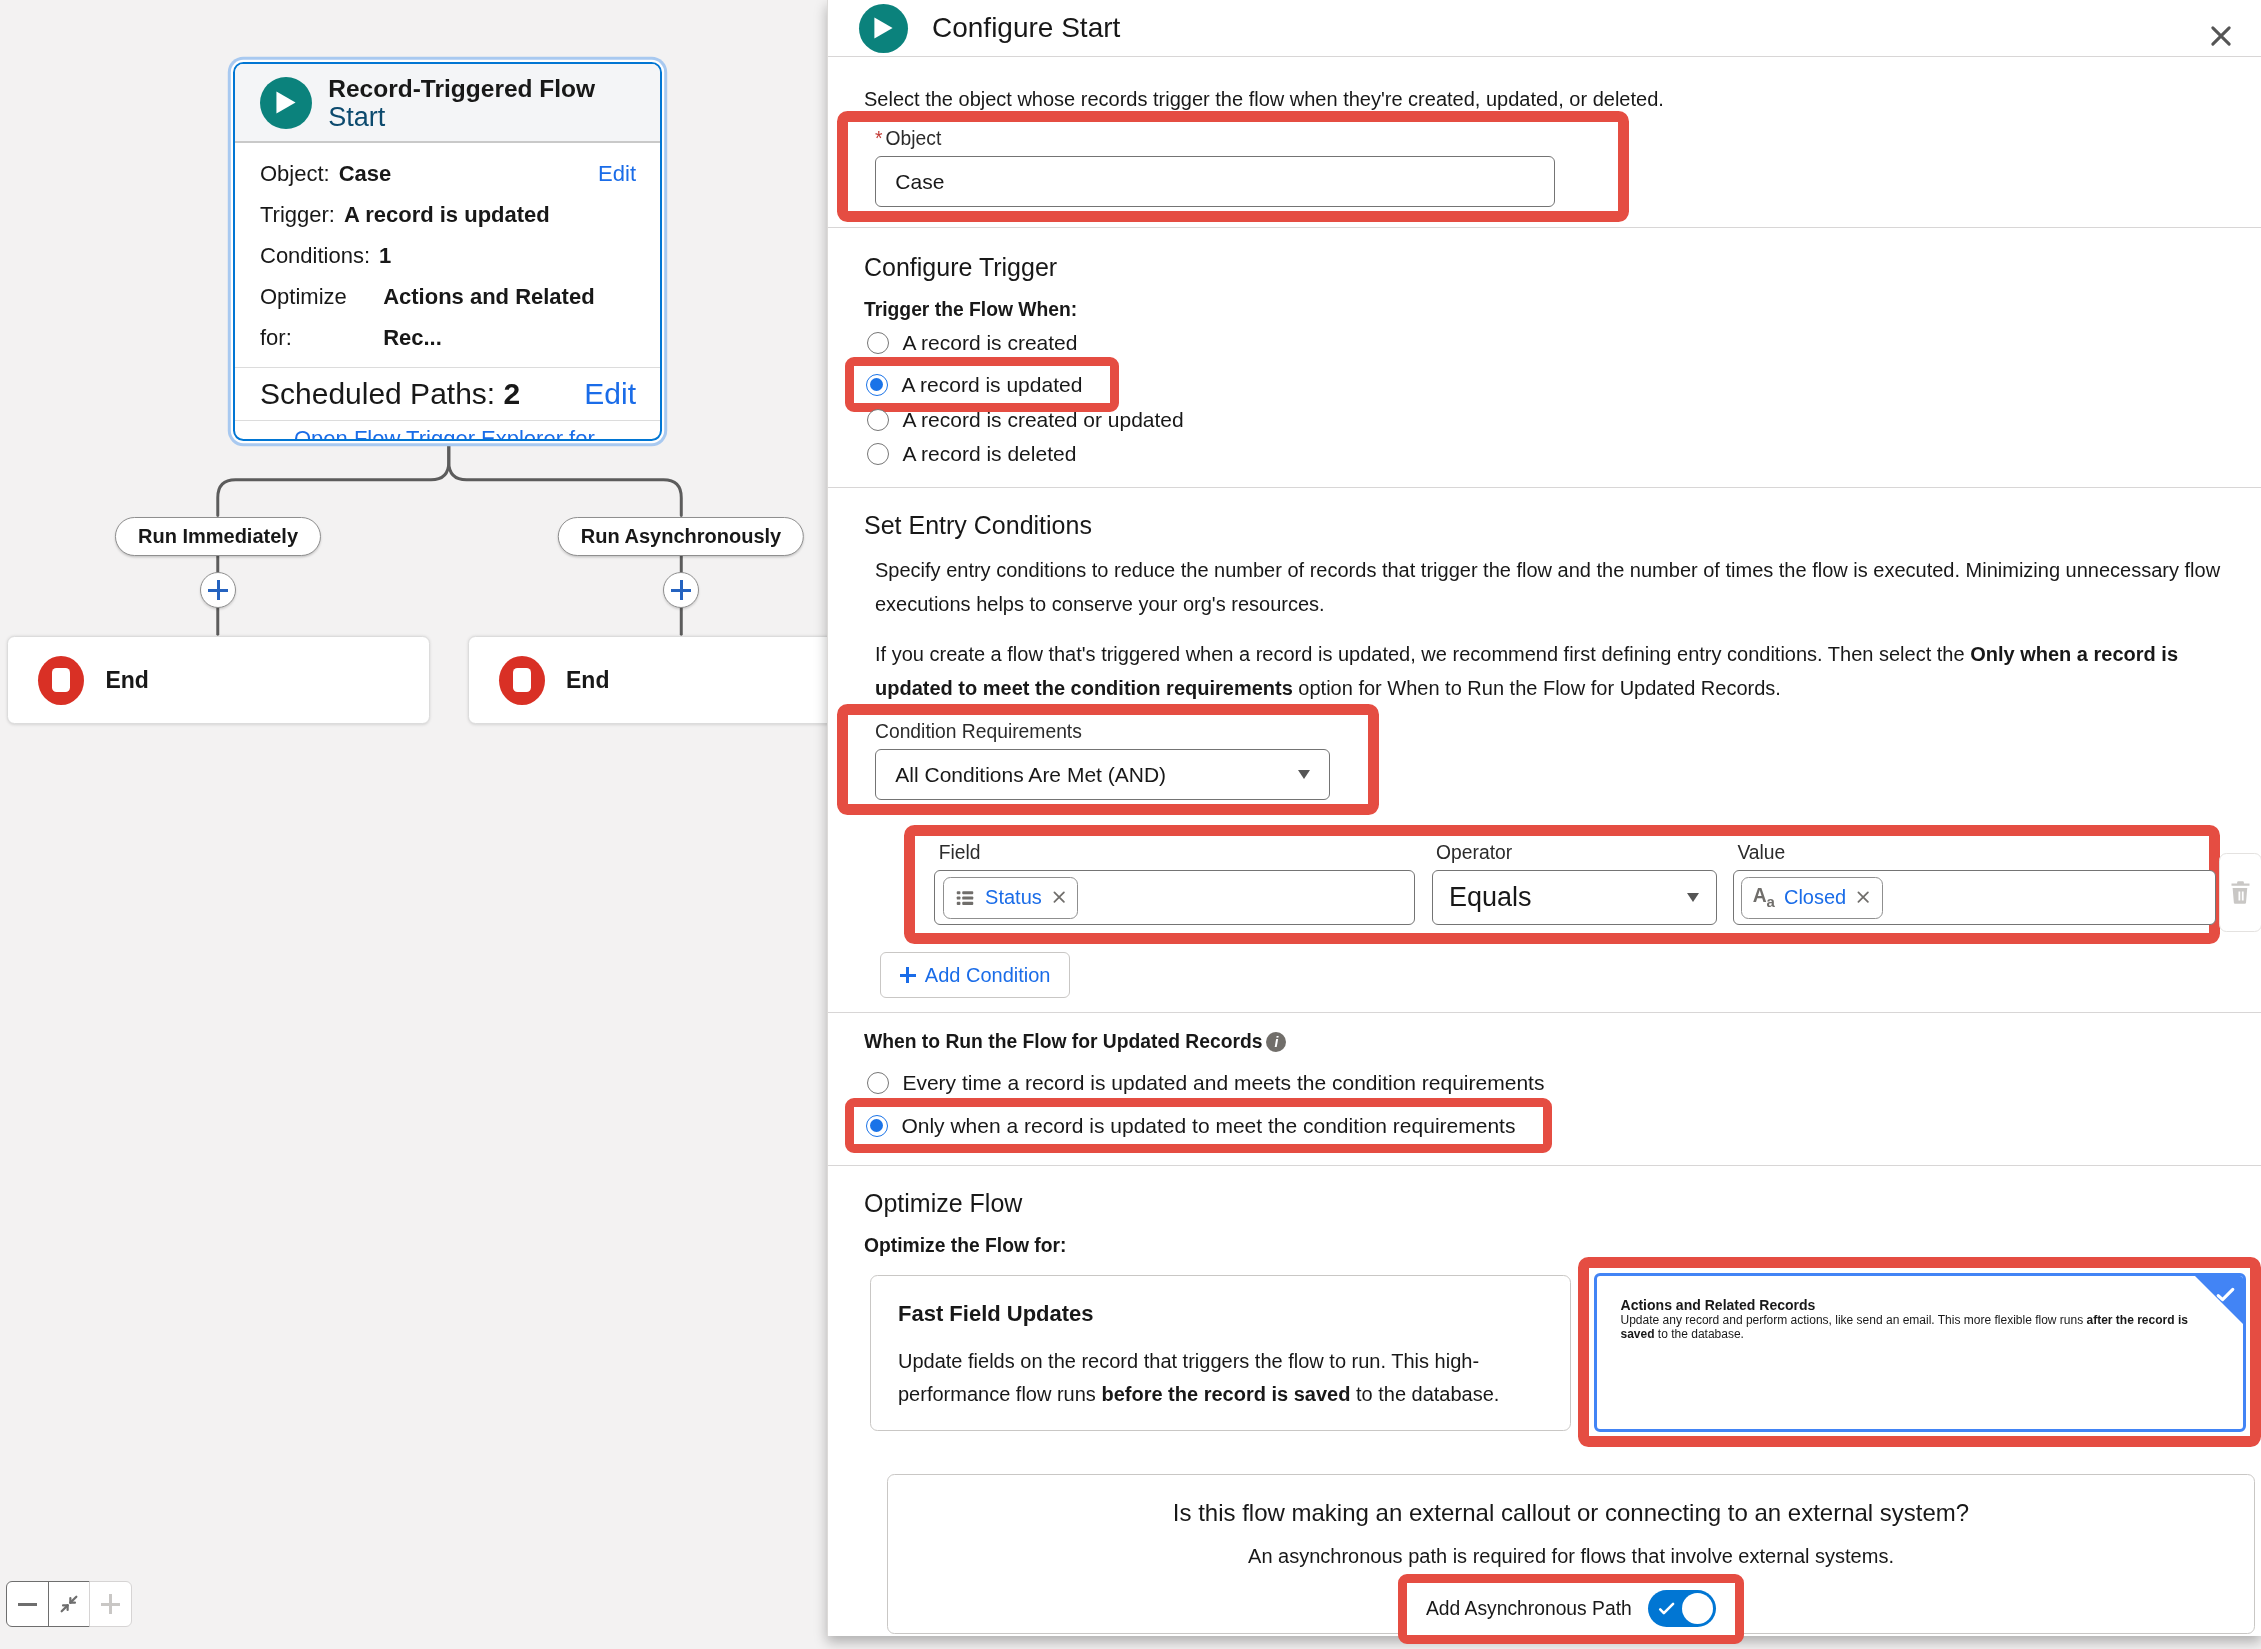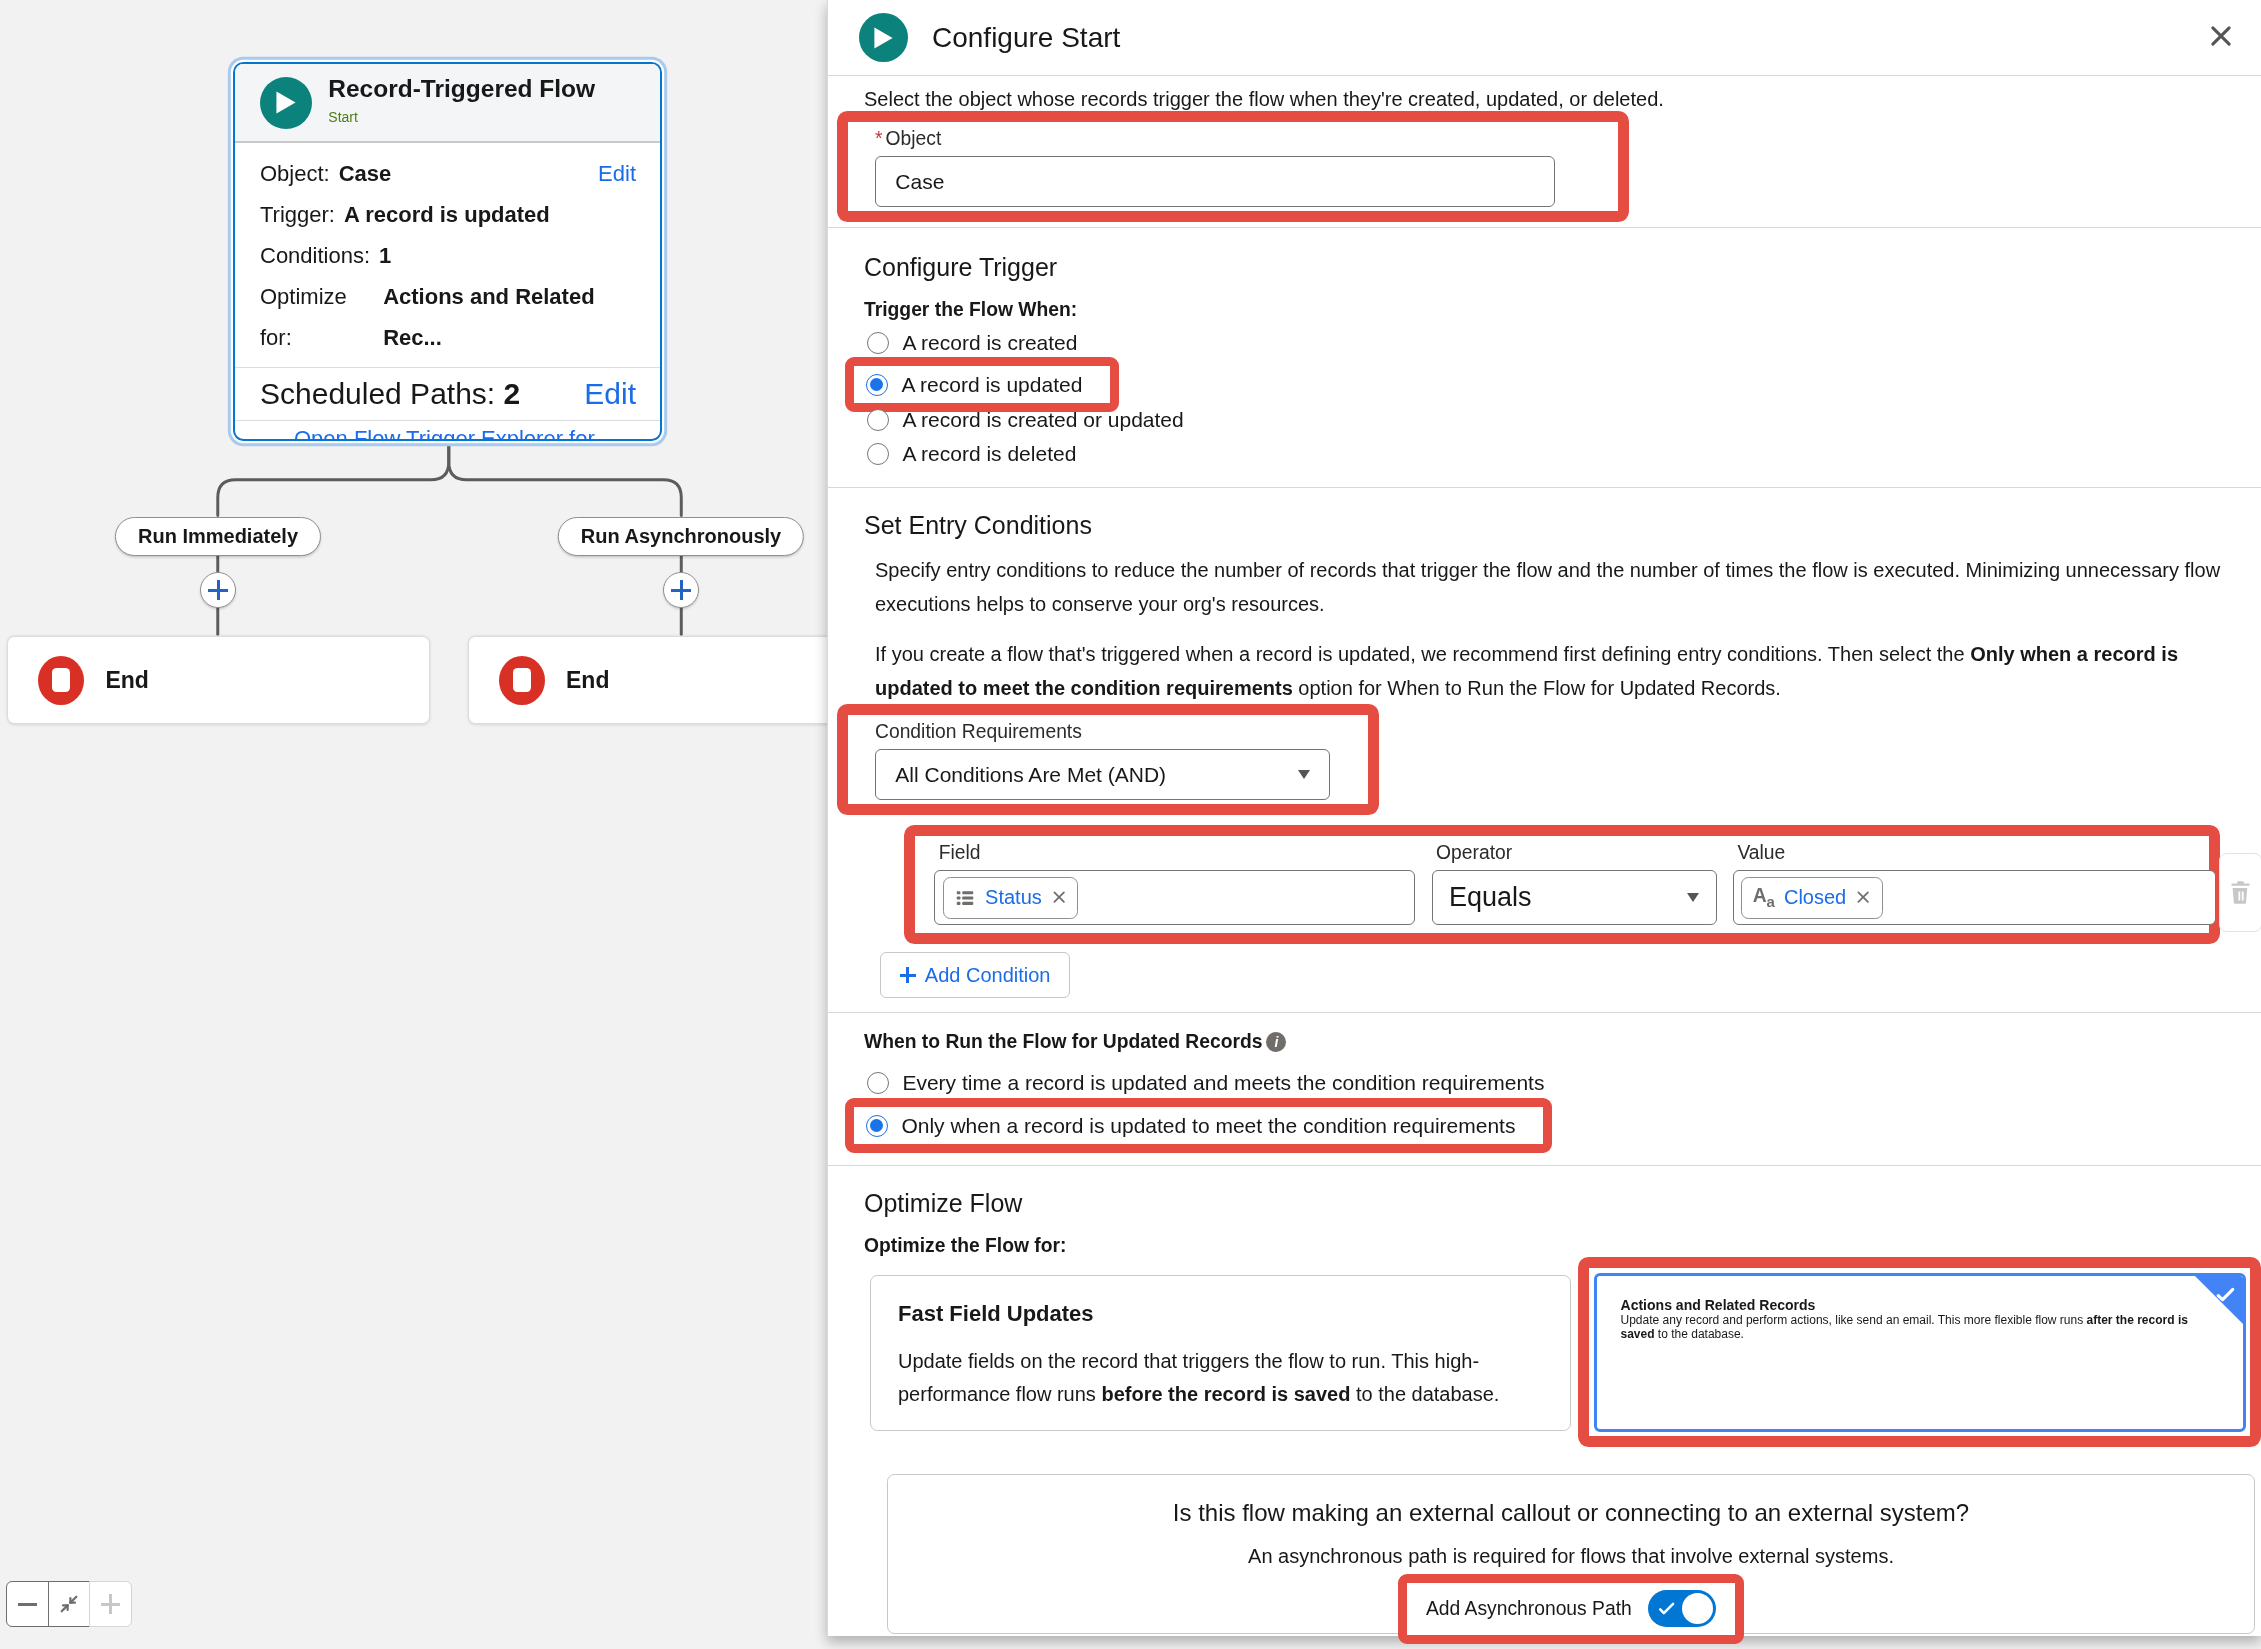--- a/index.html
+++ b/index.html
@@ -19,21 +19,21 @@
     box-shadow:0 0 0 2.2px #fff, 0 0 0 5.2px #a8c9f0;
     overflow:hidden; cursor:pointer;
   }
   .start-card-header {
     height:79px; background:#f4f5f7; display:flex; align-items:center;
     padding:0 0 0 25px; gap:16.3px; border-bottom:2.2px solid #c9c9c9;
   }
   .start-icon { width:52px; height:52px; border-radius:50%; background:#0b827c;
     display:flex; align-items:center; justify-content:center; flex:0 0 auto; }
   .node-title { font-size:24.5px; font-weight:700; line-height:30px; }
-  .node-sub { font-size:14px; color:#4d7c0f; line-height:27px; }
+  .node-sub { font-size:27px; color:#0c4a6e; line-height:27px; }
   .start-body { padding:10.4px 24px 0 25px; }
   .nrow { display:flex; align-items:baseline; font-size:22px; line-height:41px; }
   .nrow .lab { margin-right:9px; }
   .nrow b { font-weight:700; }
   .link { color:#1a6ce8; cursor:pointer; }
   .nrow .edit { margin-left:auto; font-size:22px; }
   .card-div { border-top:1.5px solid #dcdcdc; }
   .sched-row { display:flex; align-items:center; padding:0 24px 0 25px; height:52px; font-size:30px; }
   .sched-row .edit { margin-left:auto; }
   .explorer-row { display:flex; align-items:center; gap:12px; padding:0 25px; height:62px; font-size:22px; }
@@ -74,21 +74,21 @@
   .minus-bar { width:19.3px; height:3px; background:#6e6e6e; }
   .plus-light { position:relative; width:19.3px; height:19.3px; }
   .plus-light::before,.plus-light::after { content:""; position:absolute; background:#c9c7c5; }
   .plus-light::before { left:8.2px; top:0; width:3px; height:19.3px; }
   .plus-light::after { left:0; top:8.2px; width:19.3px; height:3px; }
 
   
   .panel { position:absolute; left:827px; top:0; width:1434px; height:1636px;
     background:#fff; border-left:0.7px solid #dcdad8; box-shadow:0 6px 12px rgba(0,0,0,.28); }
   .panel .s { position:absolute; }
-  .p-header { left:0; top:0; width:100%; height:76px; display:flex; align-items:center;
+  .p-header { left:0; top:0; width:100%; height:57px; display:flex; align-items:center;
     padding-left:31px; gap:24px; border-bottom:1.5px solid #d8d6d6; }
   .p-icon { width:49px; height:49px; border-radius:50%; background:#0b827c;
     display:flex; align-items:center; justify-content:center; }
   .p-title { font-size:28px; color:#181818; }
   .close-btn { position:absolute; right:21px; top:16.3px; width:39px; height:39px;
     display:flex; align-items:center; justify-content:center; cursor:pointer; background:none; border:none; }
 
   .intro { left:36px; top:88px; font-size:20px; color:#181818; }
   .divider { left:0; width:100%; border-top:1.5px solid #d8d6d6; }
   h2.sect { font-size:25px; font-weight:400; color:#181818; }

